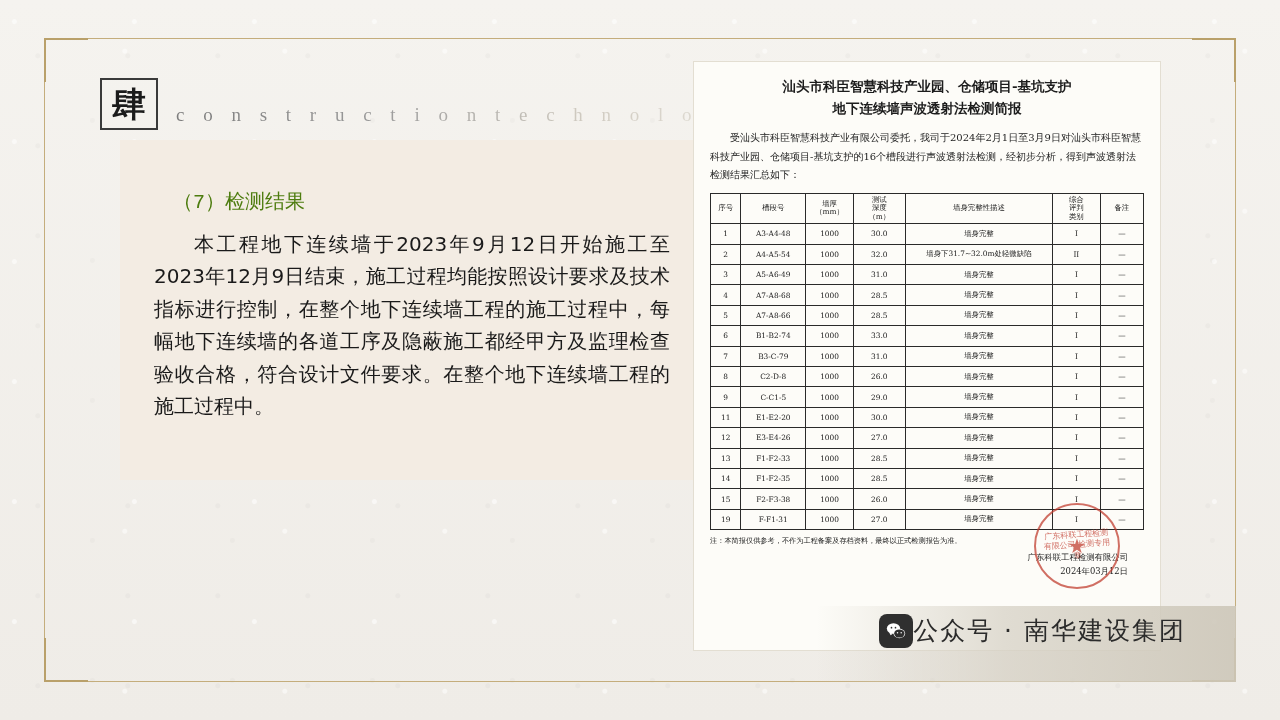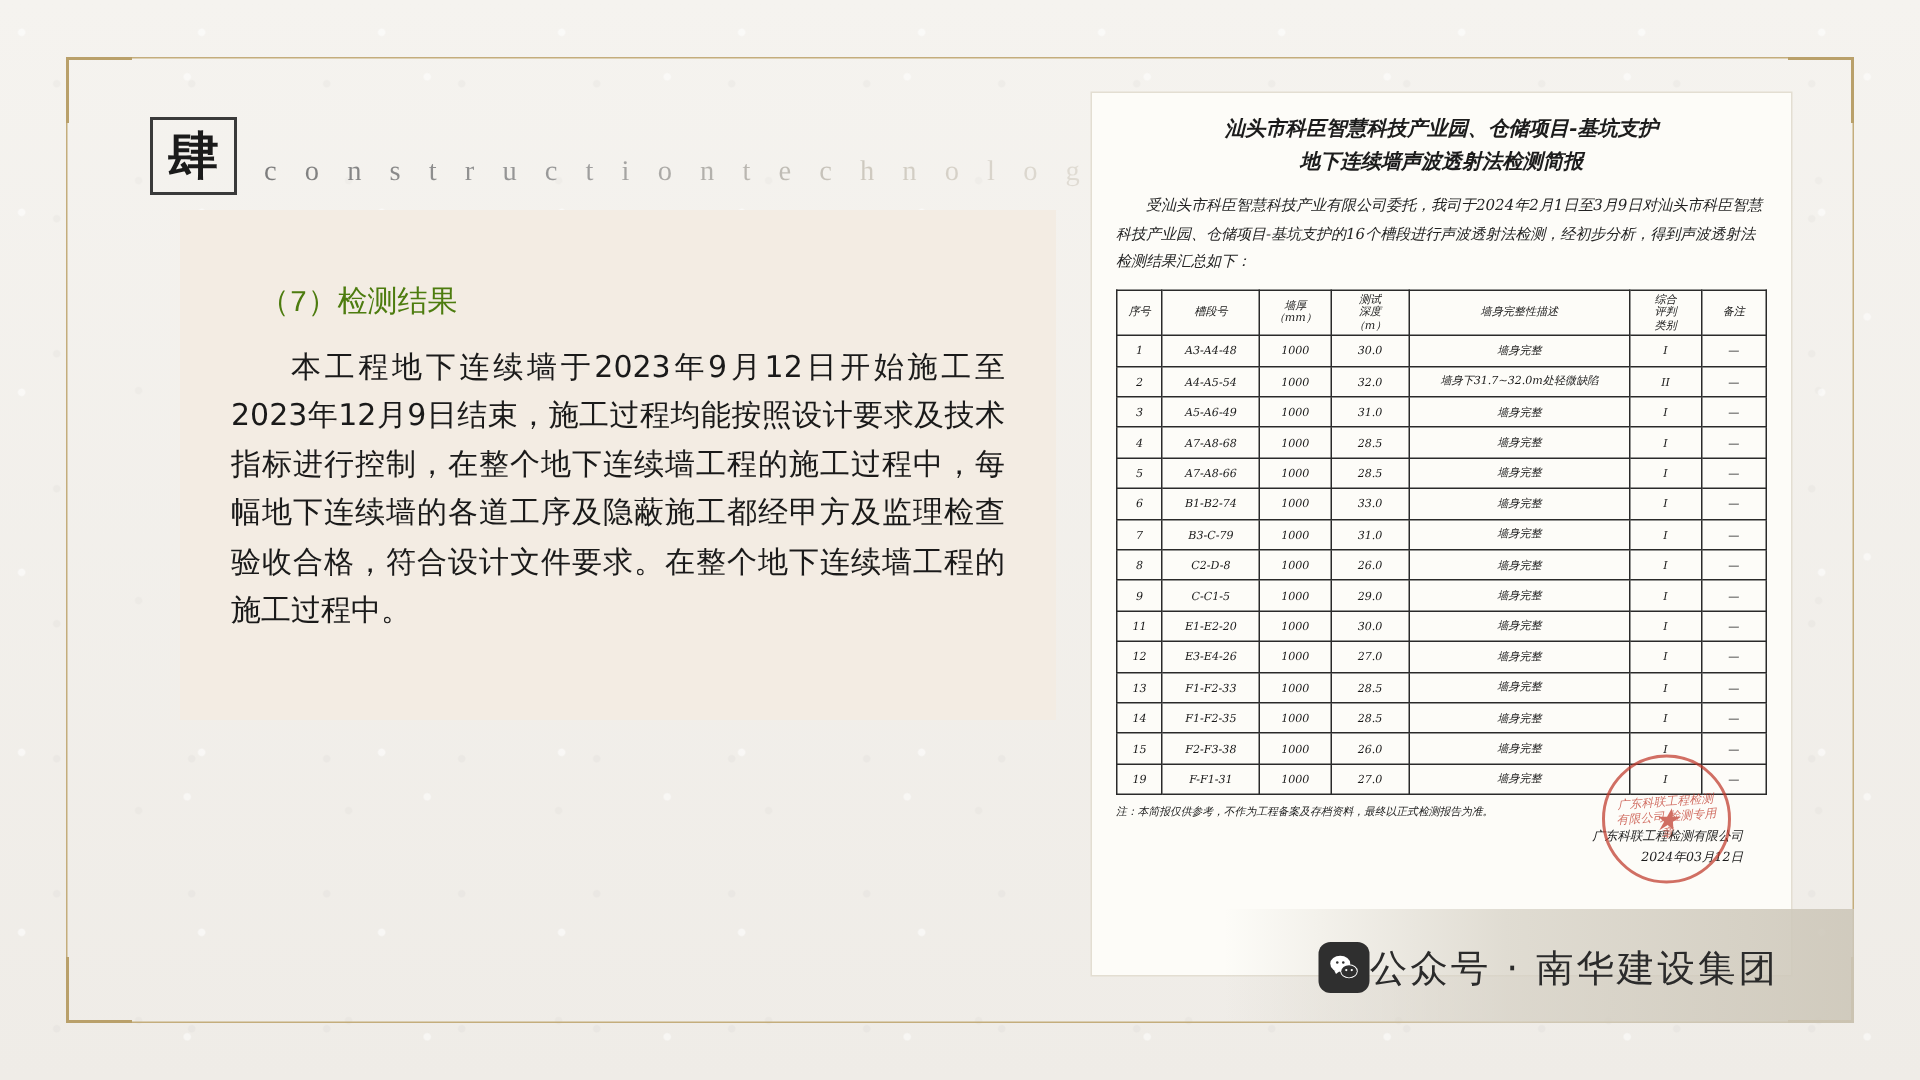--- a/index.html
+++ b/index.html
@@ -74,29 +74,28 @@
     font-family: "DejaVu Sans", sans-serif;
     font-size: 20px; color: #1a1a1a;
     line-height: 1.62;
     text-indent: 2em;
     text-align: justify;
   }
 
   
   .doc {
     position: absolute;
-    left: 728px; top: 62px;
+    left: 694px; top: 62px;
     width: 466px; height: 588px;
     background: #fdfcf8;
     box-shadow: 0 0 0 1px #e3ded2;
     padding: 14px 16px 8px 16px;
     font-family: "DejaVu Sans", sans-serif;
     color: #1c1c1c;
     overflow: hidden;
-    font-style: italic;
   }
   .doc-title {
     text-align: center;
     font-size: 13.5px;
     font-weight: bold;
     line-height: 1.6;
     font-family: "DejaVu Serif", serif;
   }
   .doc-para {
     margin-top: 10px;
@@ -158,21 +157,21 @@
     line-height: 1.3;
   }
   .stamp .star { position: absolute; font-size: 20px; color: #c0392b; }
   .stamp-text { transform: rotate(-4deg); padding: 0 6px; }
 
   
   .footer-brand {
     position: absolute;
     right: 72px; bottom: 44px;
     height: 62px;
-    display: flex; align-items: center;
+    display: flex; 
     padding: 0 22px 0 18px;
   }
   .wechat-icon {
     width: 34px; height: 34px;
     border-radius: 8px;
     background: #2f2f2f;
     display: flex; align-items: center; justify-content: center;
     color: #fff; font-size: 19px;
   }
   .brand-text {

